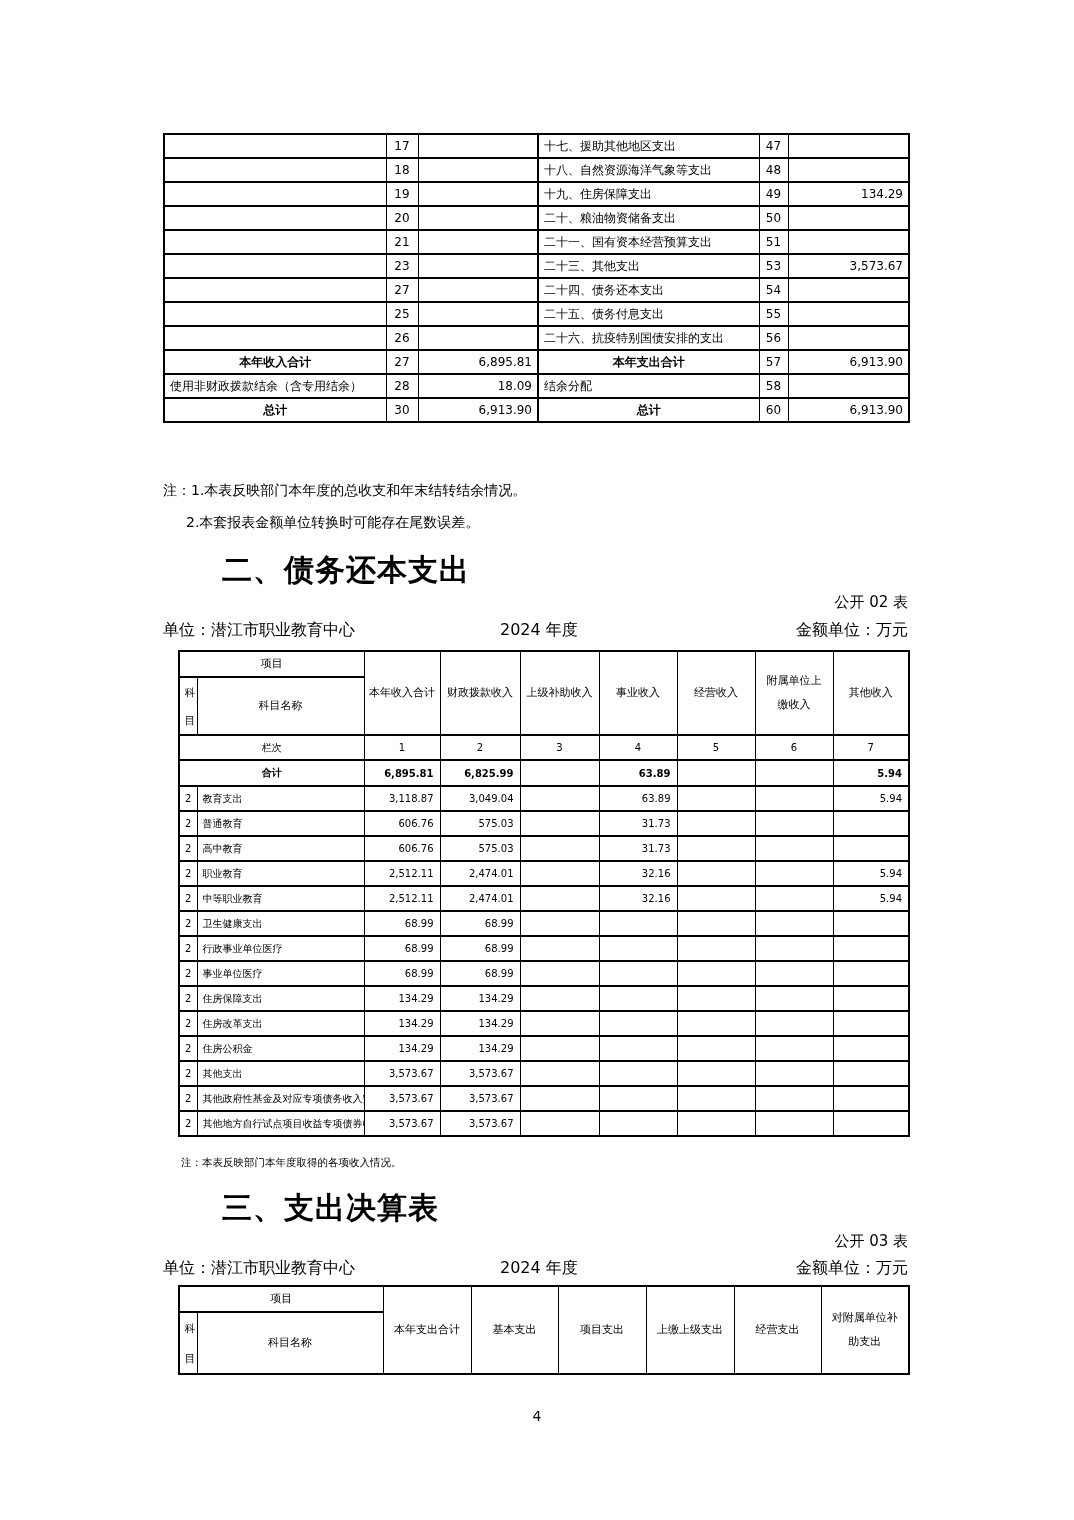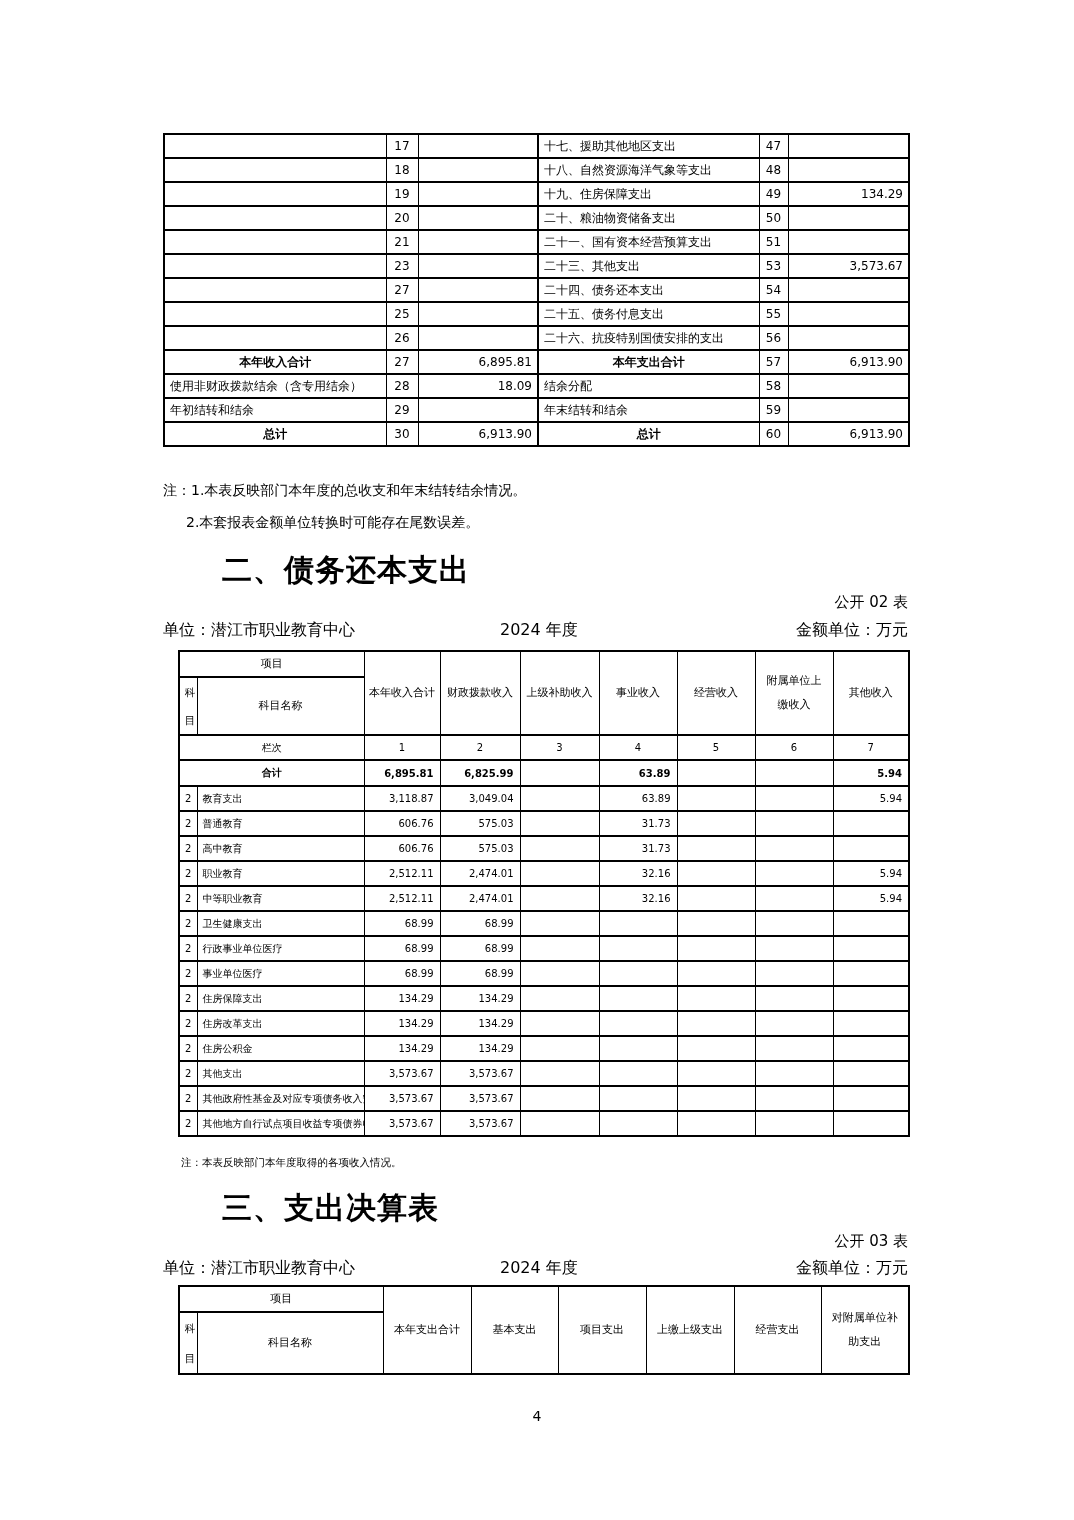--- a/index.html
+++ b/index.html
@@ -142,28 +142,20 @@
         </tr>
         <tr>
           <td class="">使用非财政拨款结余（含专用结余）</td>
           <td class="rowno">28</td>
           <td class="num">18.09</td>
           <td class="mid">结余分配</td>
           <td class="rowno">58</td>
           <td class="num"></td>
         </tr>
         <tr>
-          <td class="">年初结转和结余</td>
-          <td class="rowno">29</td>
-          <td class="num"></td>
-          <td class="mid">年末结转和结余</td>
-          <td class="rowno">59</td>
-          <td class="num"></td>
-        </tr>
-        <tr>
           <td class="blabel">总计</td>
           <td class="rowno">30</td>
           <td class="num">6,913.90</td>
           <td class="blabel mid">总计</td>
           <td class="rowno">60</td>
           <td class="num">6,913.90</td>
         </tr>
       </tbody>
   </table>
 

